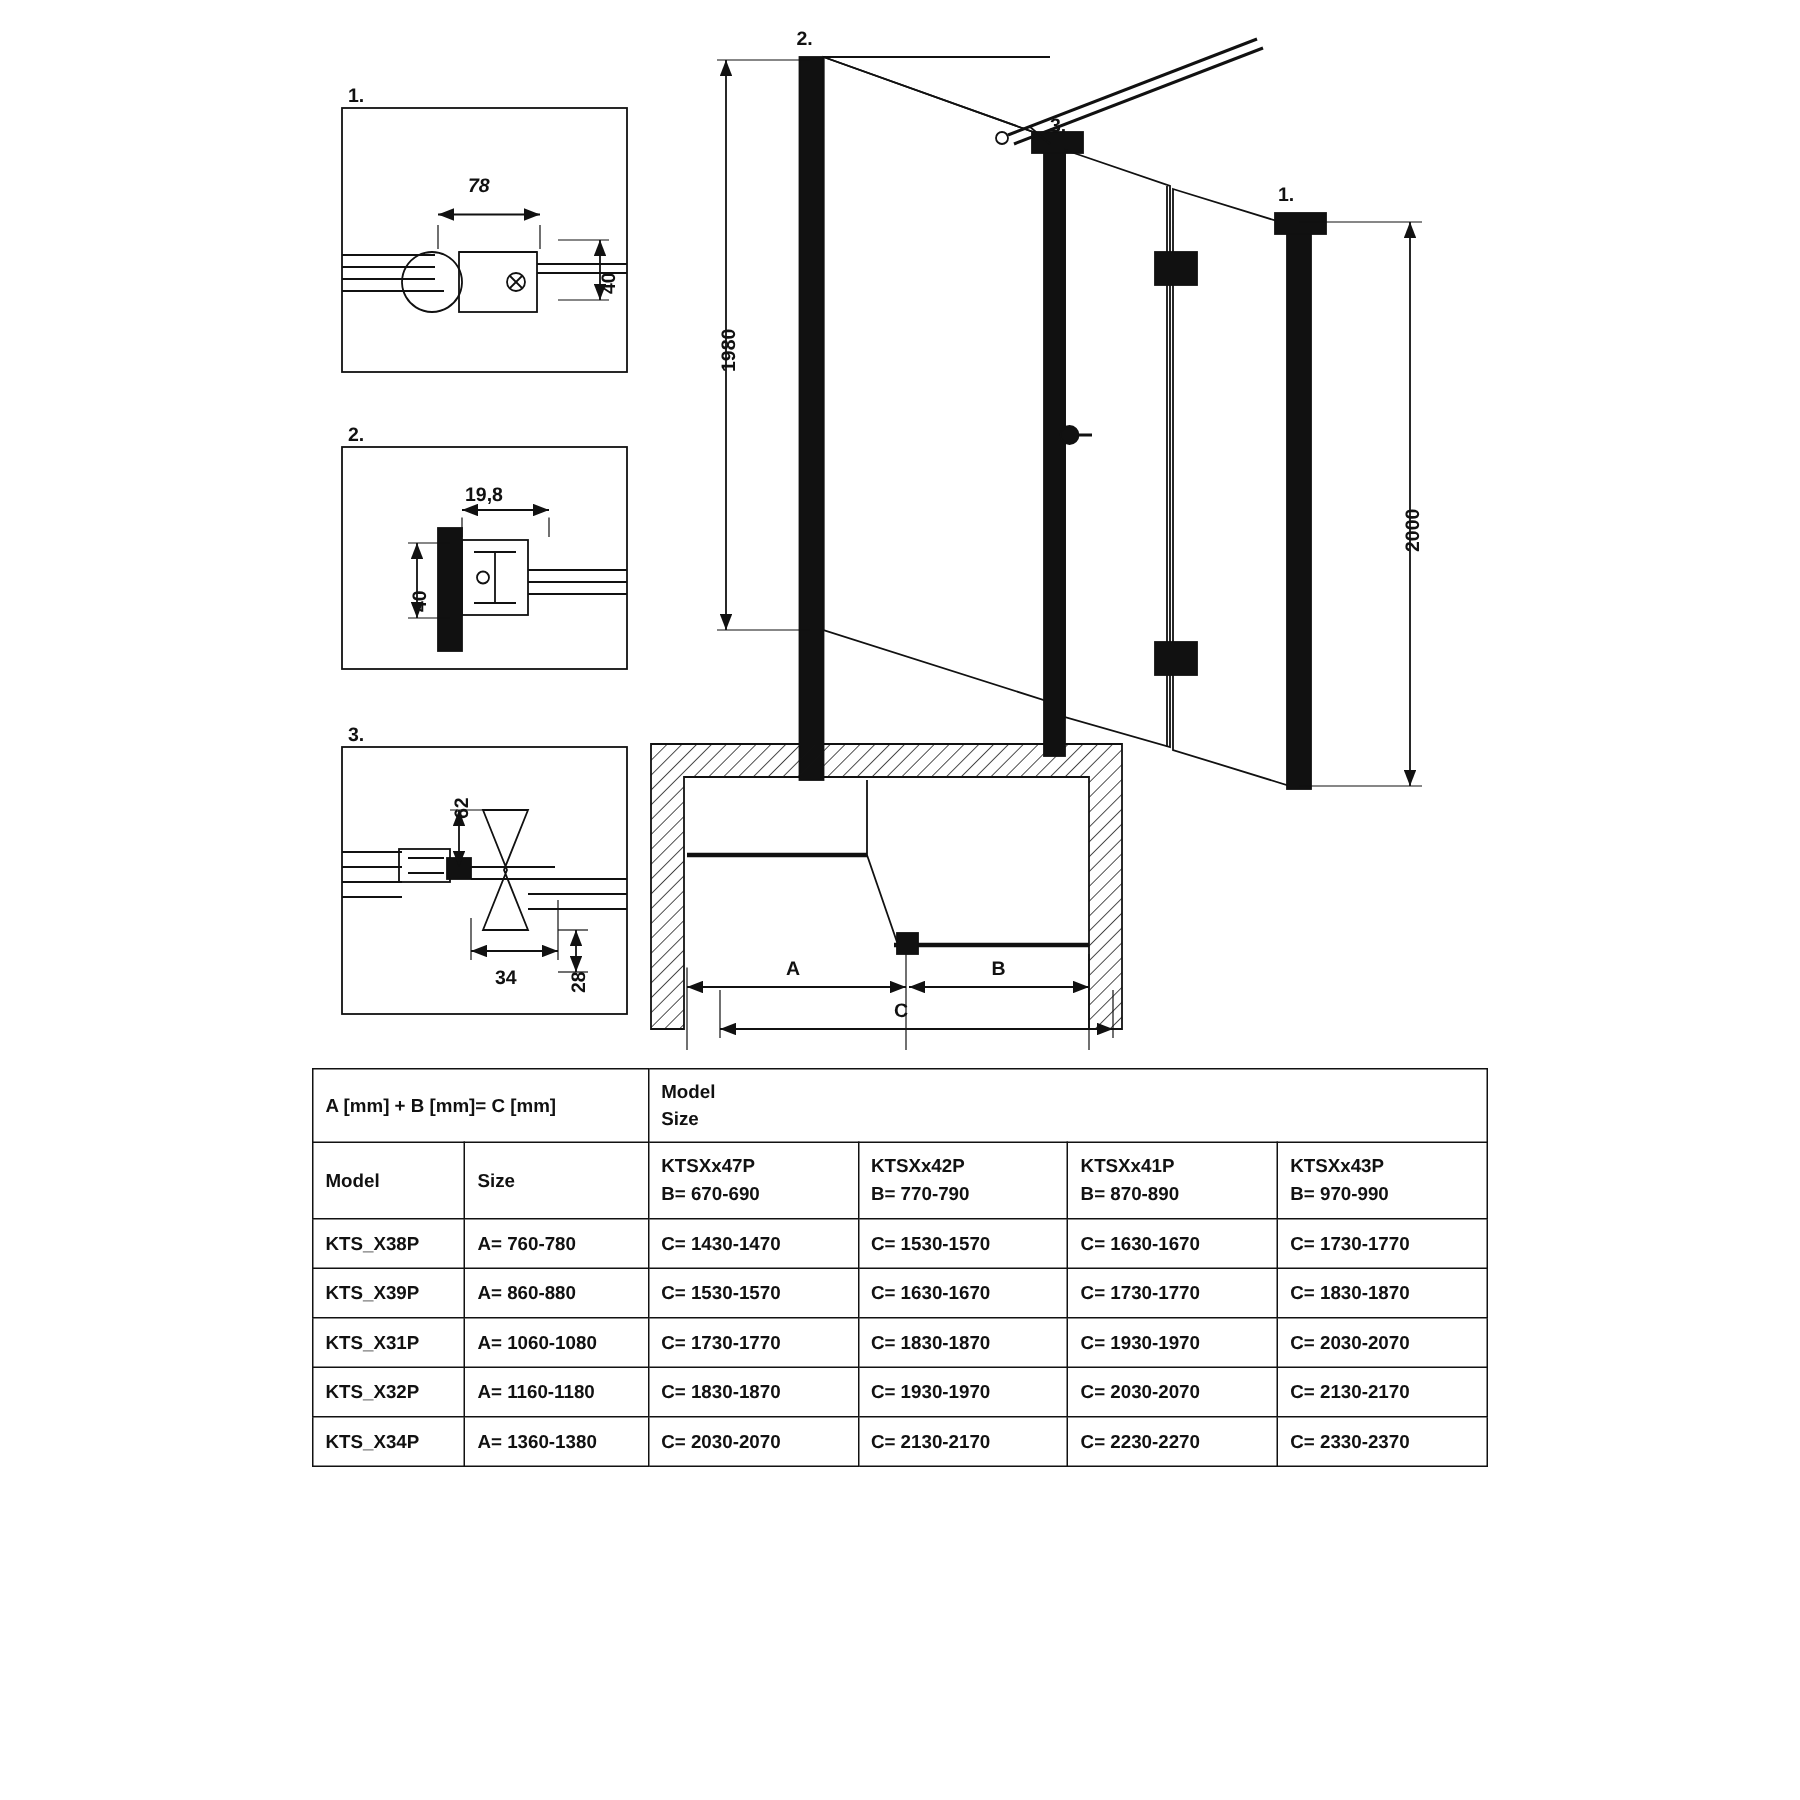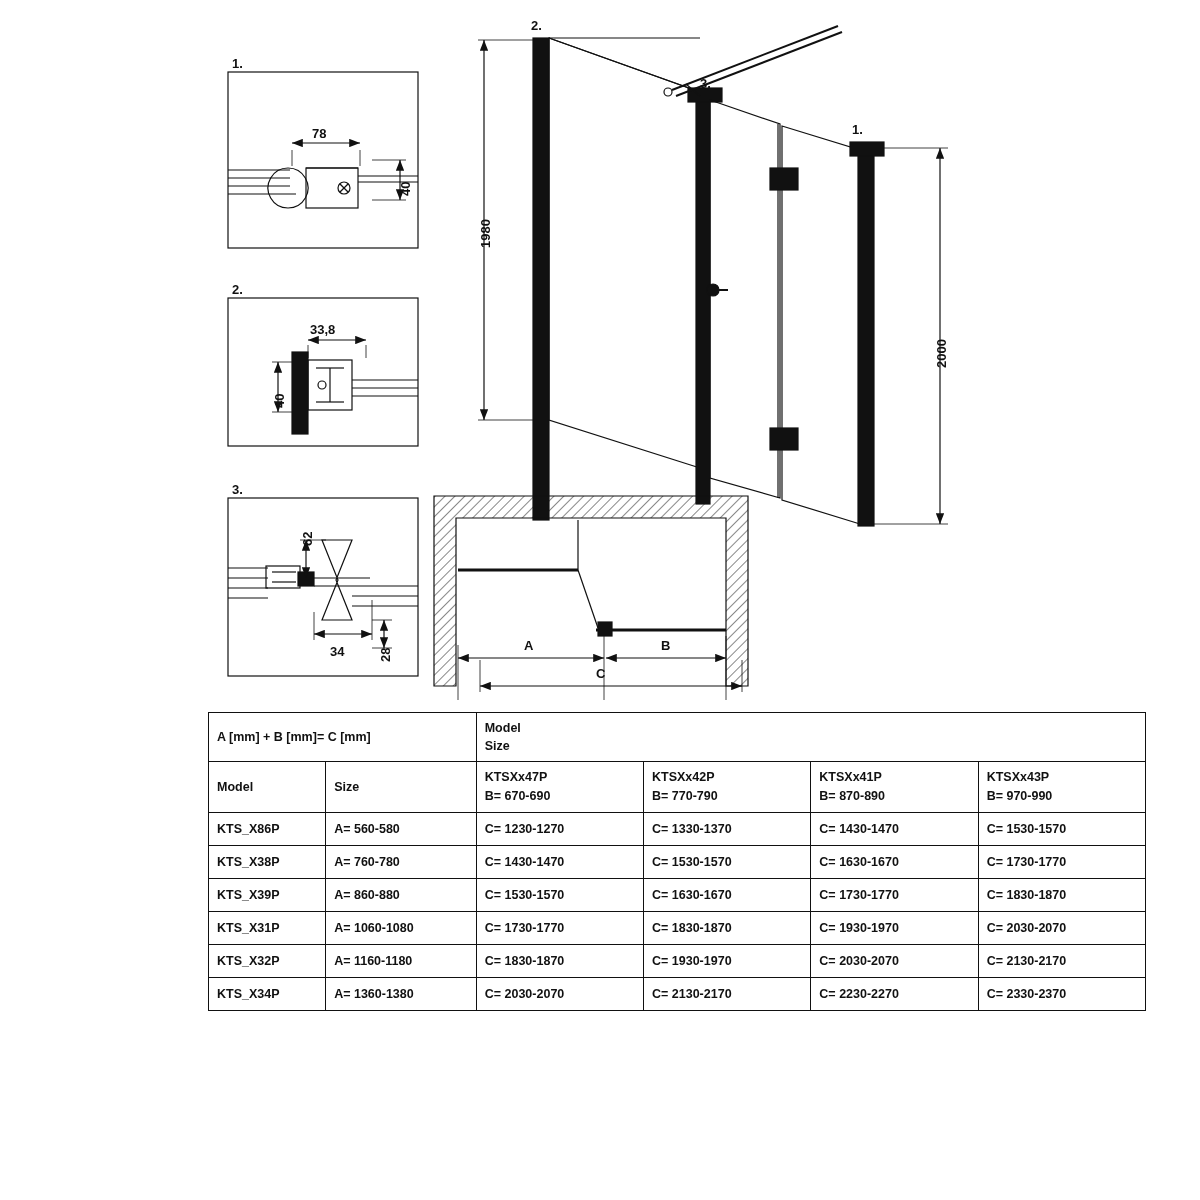--- a/index.html
+++ b/index.html
@@ -36,21 +36,21 @@
   }
   .vert {
     transform-origin: left top;
     transform: rotate(-90deg);
   }
   
   .spec-table {
     position: absolute;
     left: 208px;
     top: 712px;
-    width: 938px;
+    width: 784px;
     border-collapse: collapse;
     font-size: 12.5px;
   }
   .spec-table td, .spec-table th {
     border: 1px solid #111;
     padding: 6px 8px;
     text-align: left;
     font-weight: bold;
     vertical-align: middle;
     color: #111;
@@ -235,24 +235,24 @@
   </svg>
 
   <div class="lbl" style="left:232px; top:56px;">1.</div>
   <div class="lbl" style="left:232px; top:282px;">2.</div>
   <div class="lbl" style="left:232px; top:482px;">3.</div>
 
   <div class="lbl" style="left:531px; top:18px;">2.</div>
   <div class="lbl" style="left:700px; top:76px;">3.</div>
   <div class="lbl" style="left:852px; top:122px;">1.</div>
 
-  <div class="lbl" style="left:312px; top:126px;">78</div>
+  <div class="lbl" style="left:312px; top:116px;font-style:italic;">78</div>
   <div class="lbl vert" style="left:398px; top:196px;">40</div>
 
-  <div class="lbl" style="left:310px; top:322px;">33,8</div>
+  <div class="lbl" style="left:310px; top:322px;">19,8</div>
   <div class="lbl vert" style="left:272px; top:408px;">40</div>
 
   <div class="lbl vert" style="left:300px; top:546px;">62</div>
   <div class="lbl" style="left:330px; top:644px;">34</div>
   <div class="lbl vert" style="left:378px; top:662px;">28</div>
 
   <div class="lbl vert" style="left:478px; top:248px;">1980</div>
   <div class="lbl vert" style="left:934px; top:368px;">2000</div>
 
   <div class="lbl" style="left:524px; top:638px;">A</div>
@@ -282,28 +282,20 @@
         <td class="col-var rowline">
           <span>KTSXx41P</span><br>
           <span>B=  870-890</span>
         </td>
         <td class="col-var rowline">
           <span>KTSXx43P</span><br>
           <span>B=  970-990</span>
         </td>
       </tr>
 
-      <tr>
-        <td>KTS_X86P</td>
-        <td>A=  560-580</td>
-        <td>C=  1230-1270</td>
-        <td>C=  1330-1370</td>
-        <td>C=  1430-1470</td>
-        <td>C=  1530-1570</td>
-      </tr>
       <tr>
         <td>KTS_X38P</td>
         <td>A=  760-780</td>
         <td>C=  1430-1470</td>
         <td>C=  1530-1570</td>
         <td>C=  1630-1670</td>
         <td>C=  1730-1770</td>
       </tr>
       <tr>
         <td>KTS_X39P</td>

